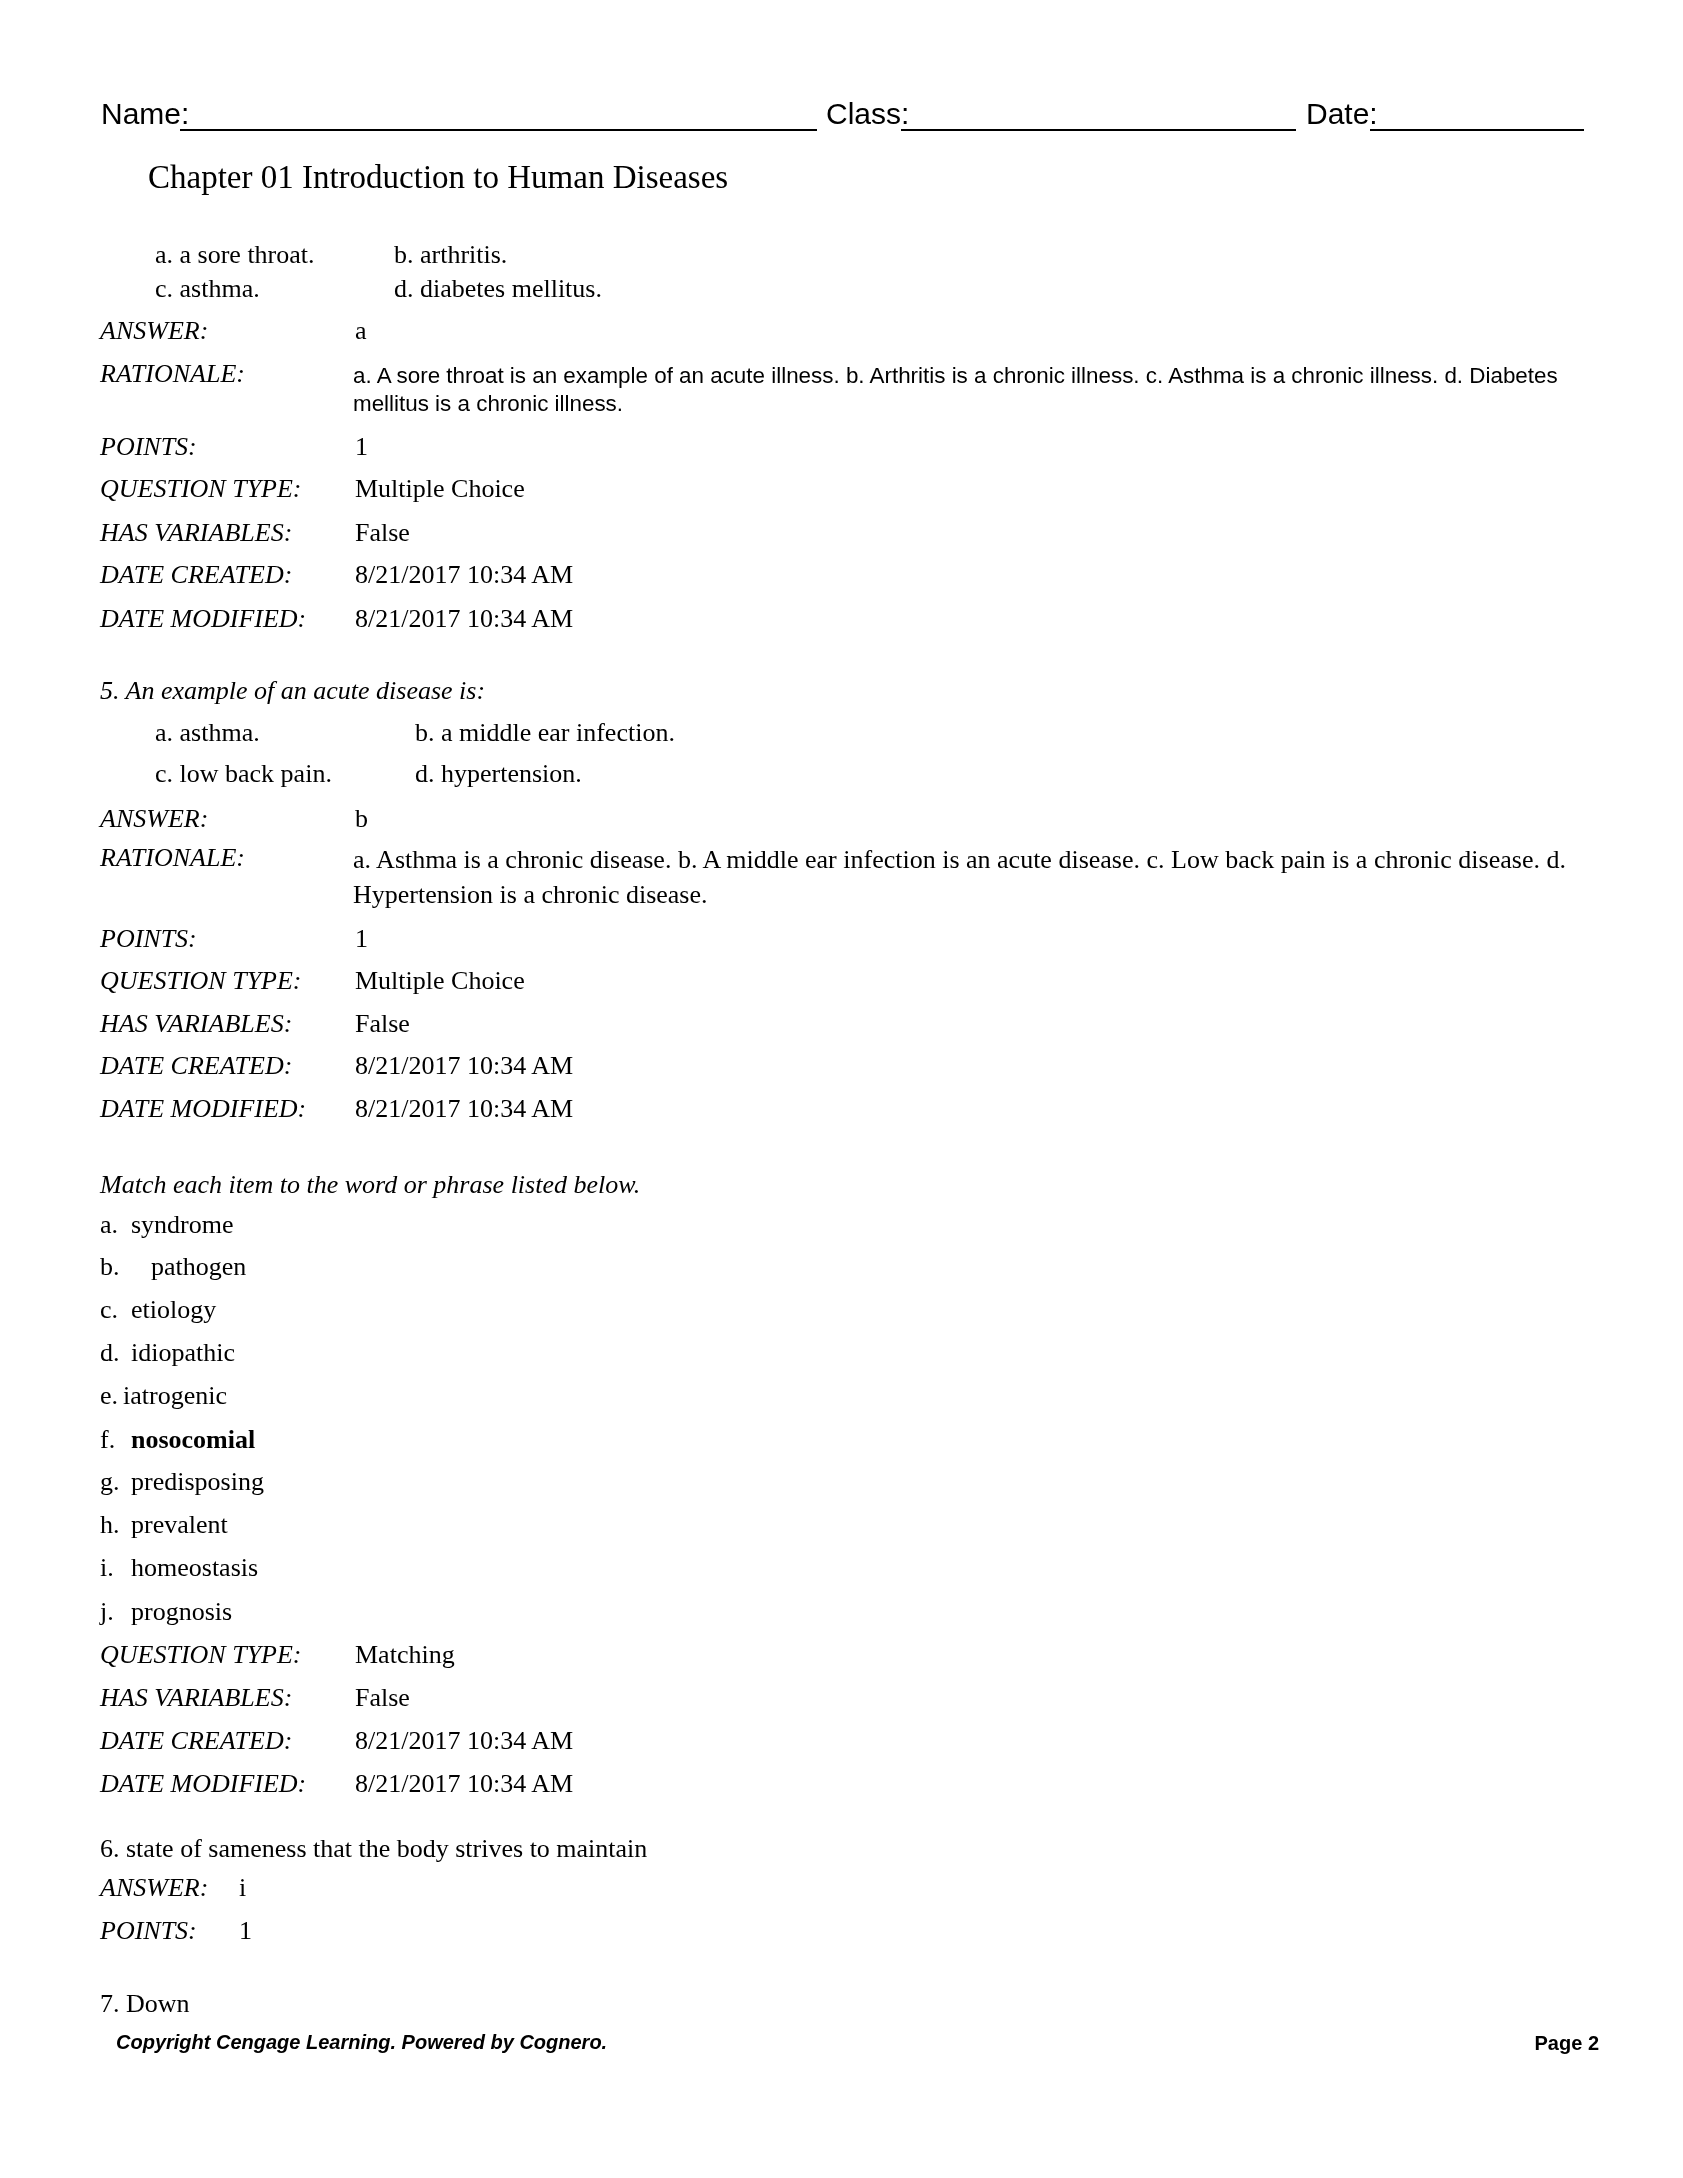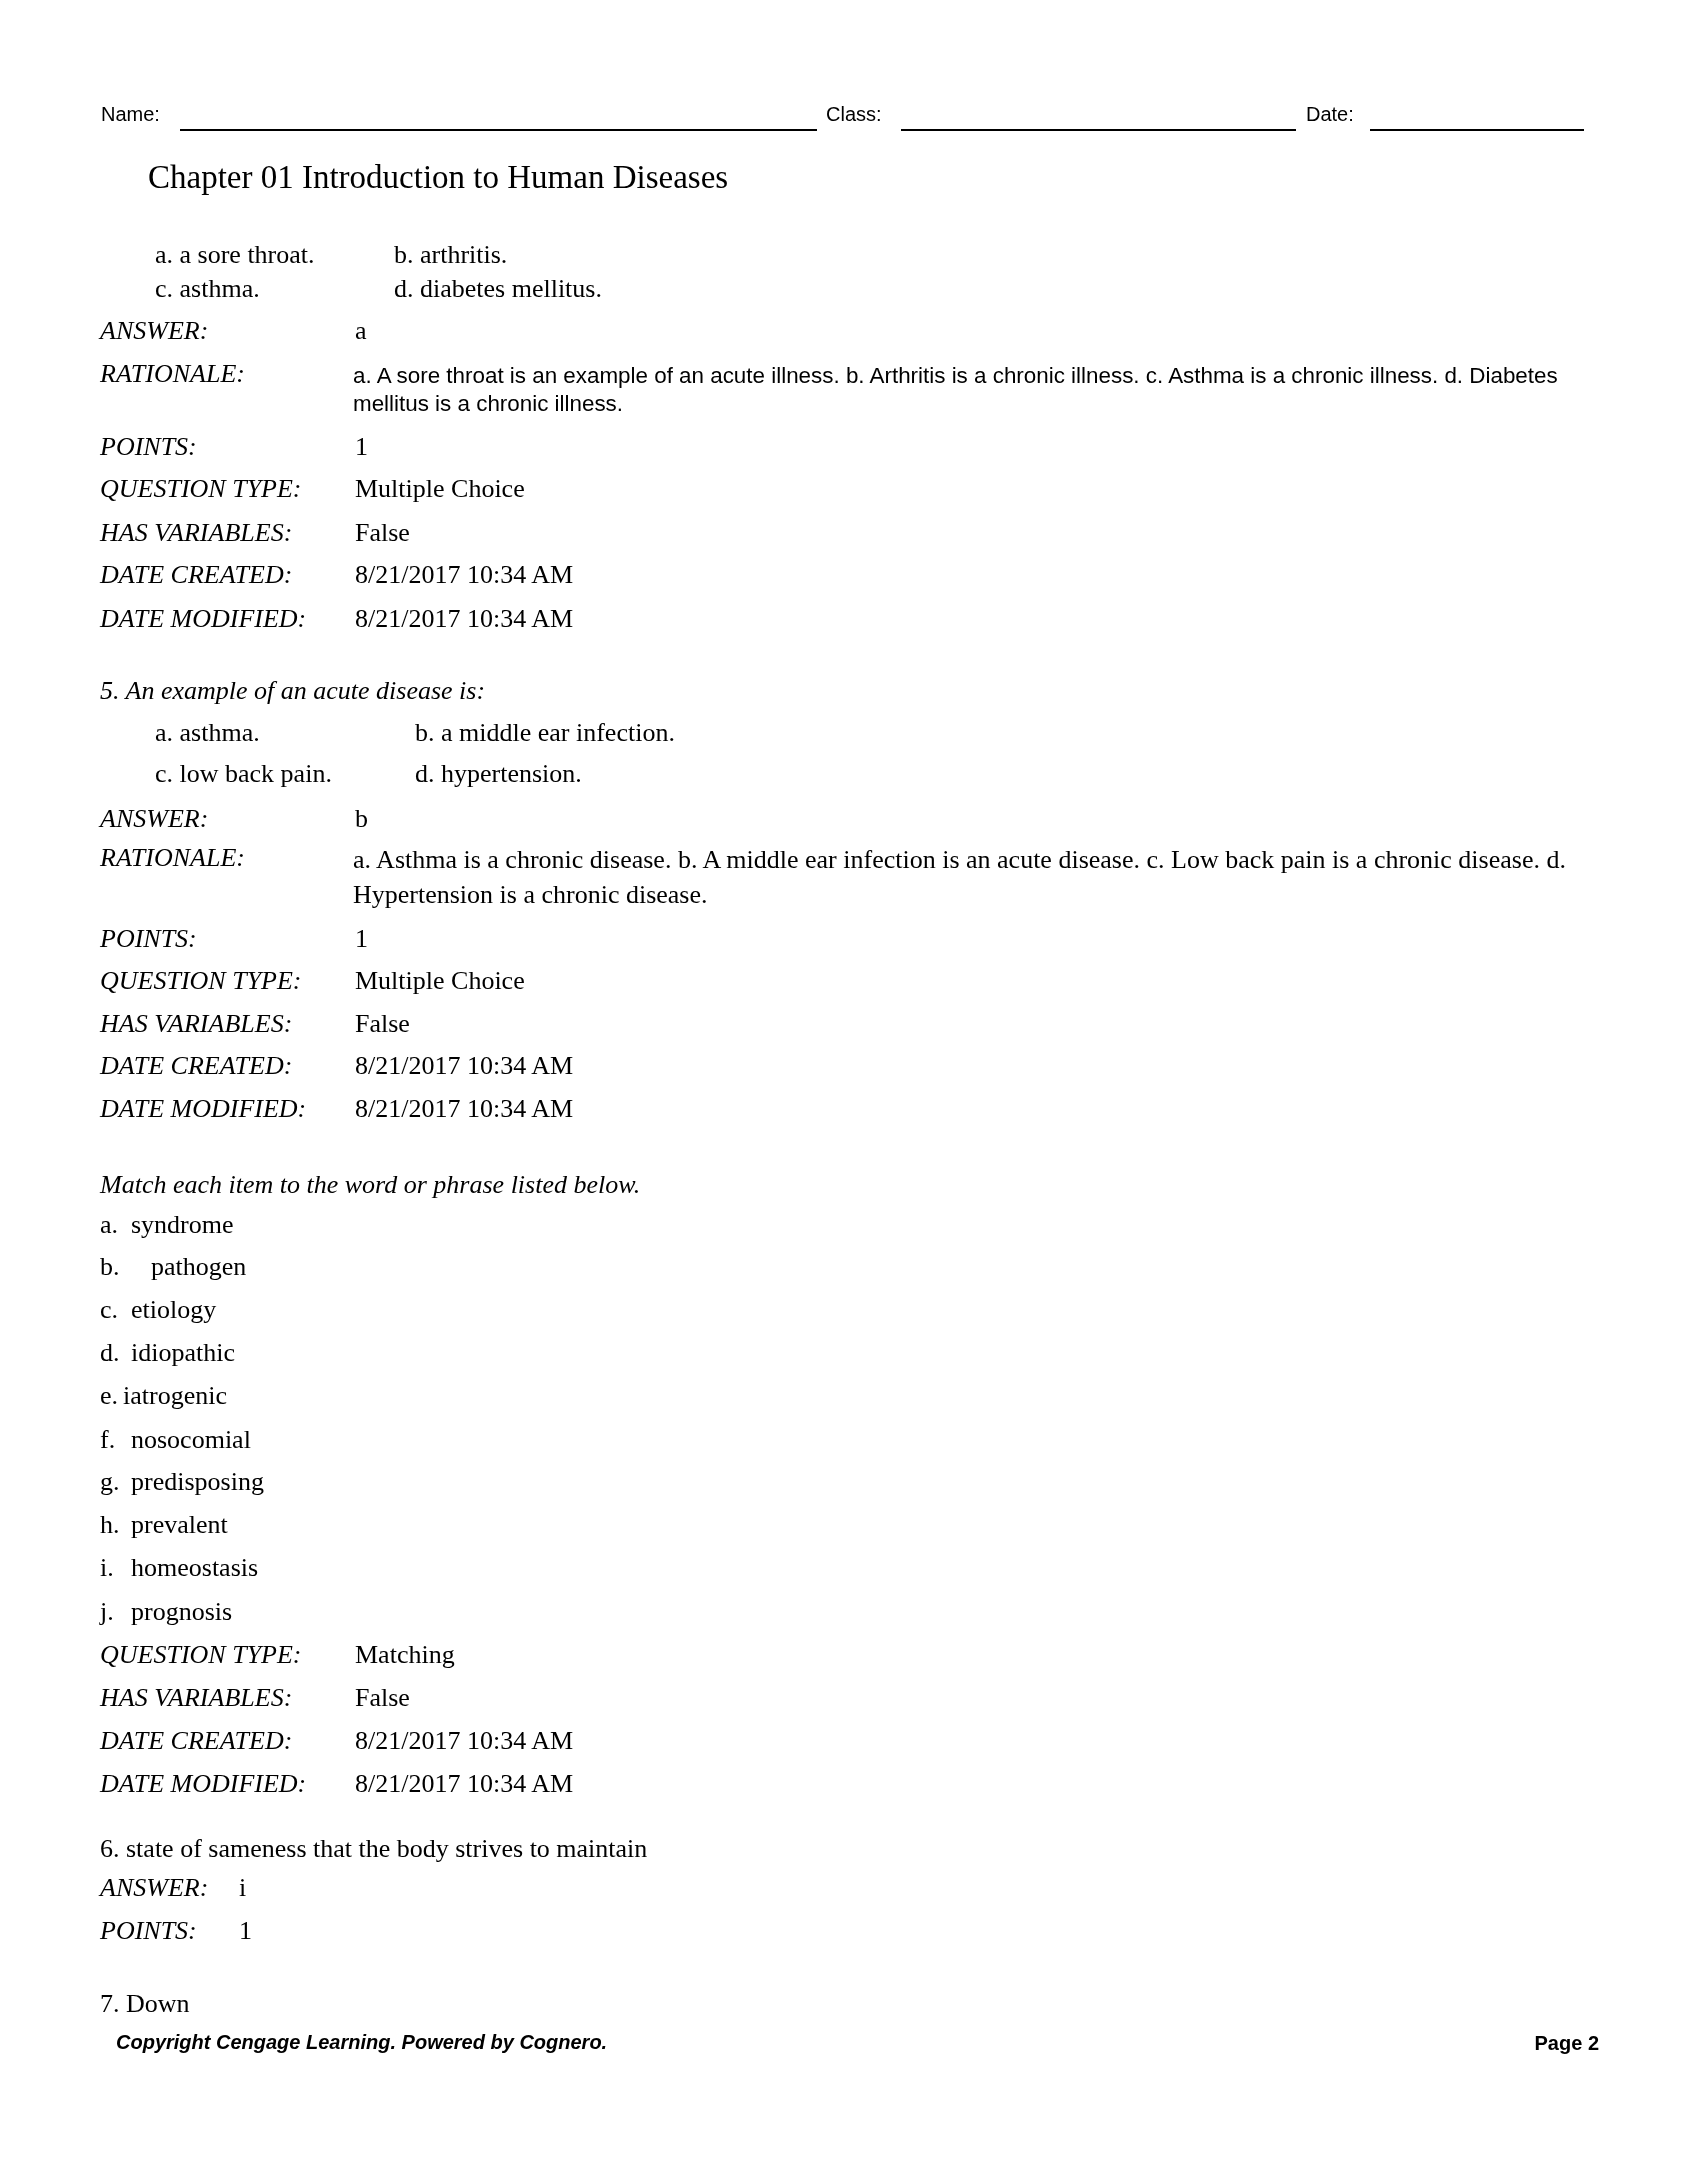--- a/index.html
+++ b/index.html
@@ -1,20 +1,20 @@
 <!DOCTYPE html>
 <html><head>
 <meta charset="utf-8">
 <style>
   html, body { margin: 0; padding: 0; background: #ffffff; }
   body { width: 1683px; height: 2178px; position: relative; overflow: hidden; color: #000; }
   .abs { position: absolute; white-space: nowrap; }
   .serif { font-family: "Liberation Serif", "DejaVu Serif", serif; font-size: 26px; line-height: 26px; }
   .it { font-style: italic; }
-  .hdr { font-family: "Liberation Sans", sans-serif; font-size: 20px; line-height: 26px; }
+  .hdr { font-family: "Liberation Sans", sans-serif; font-size: 30px; line-height: 26px; }
   .uline { position: absolute; height: 0; border-top: 2px solid #000; }
   .title { font-family: "Liberation Serif", serif; font-size: 33px; line-height: 33px; }
   .rat-sans { font-family: "Liberation Sans", sans-serif; font-size: 22.4px; line-height: 28px; white-space: normal; width: 1228px; }
   .rat-serif { font-family: "Liberation Serif", serif; font-size: 26px; line-height: 35px; white-space: normal; width: 1228px; }
   .footer { font-family: "Liberation Sans", sans-serif; font-size: 20px; line-height: 20px; font-weight: bold; }
 </style>
 </head>
 <body>
 
 <div class="abs hdr" style="left:101px; top:101px;">Name:</div>
@@ -95,21 +95,21 @@
   <div class="abs serif" style="left:100px; top:1297px;">c.</div>
   <div class="abs serif" style="left:131px; top:1297px;">etiology</div>
 
   <div class="abs serif" style="left:100px; top:1340px;">d.</div>
   <div class="abs serif" style="left:131px; top:1340px;">idiopathic</div>
 
   <div class="abs serif" style="left:100px; top:1383px;">e.</div>
   <div class="abs serif" style="left:123px; top:1383px;">iatrogenic</div>
 
   <div class="abs serif" style="left:100px; top:1427px;">f.</div>
-  <div class="abs serif" style="left:131px; top:1427px;">nosocomial</div>
+  <div class="abs serif" style="left:131px; top:1427px;font-weight:bold;">nosocomial</div>
 
   <div class="abs serif" style="left:100px; top:1469px;">g.</div>
   <div class="abs serif" style="left:131px; top:1469px;">predisposing</div>
 
   <div class="abs serif" style="left:100px; top:1512px;">h.</div>
   <div class="abs serif" style="left:131px; top:1512px;">prevalent</div>
 
   <div class="abs serif" style="left:100px; top:1555px;">i.</div>
   <div class="abs serif" style="left:131px; top:1555px;">homeostasis</div>
 

